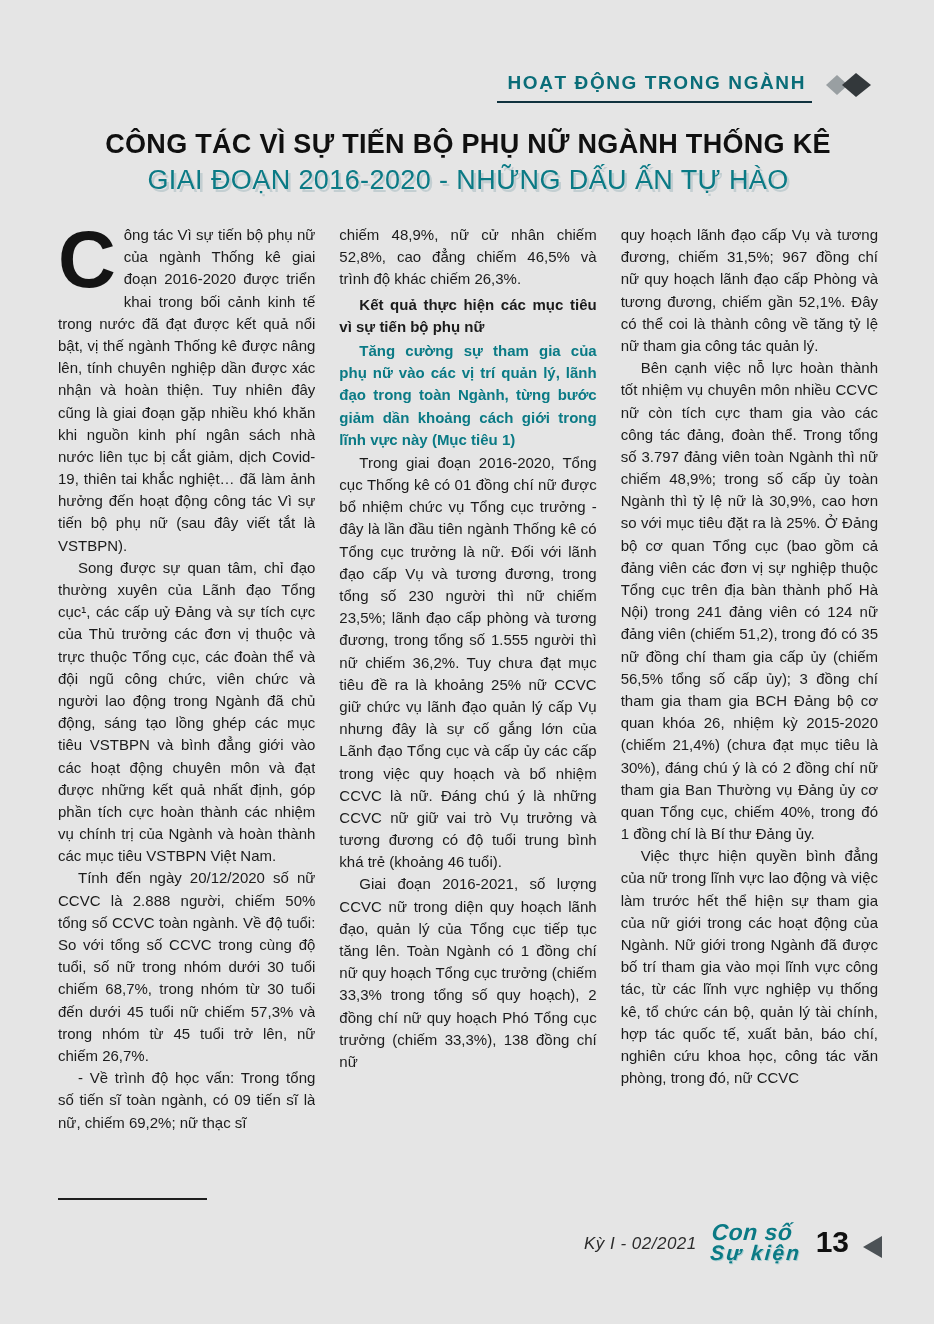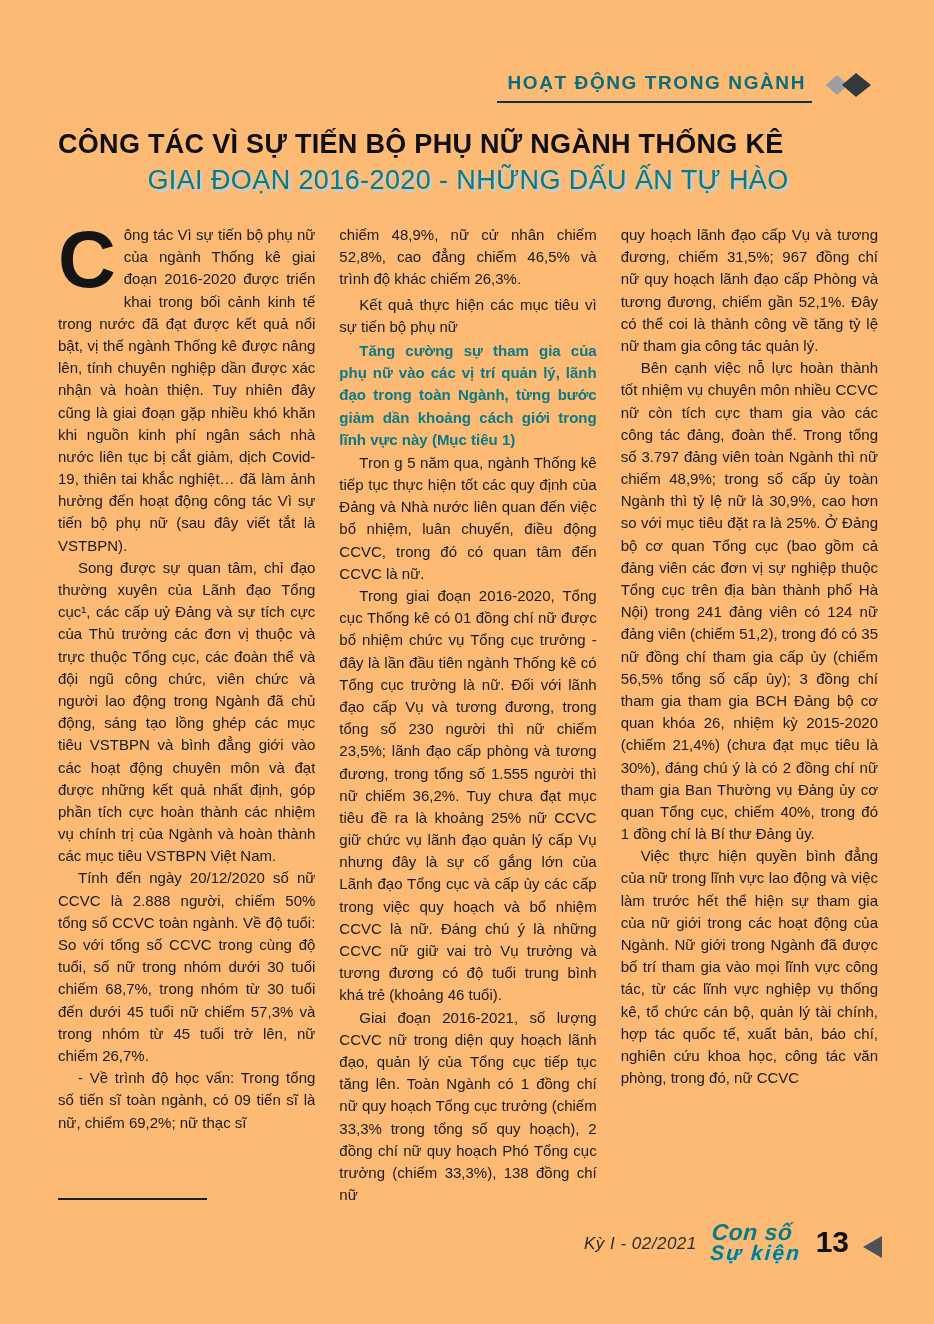--- a/index.html
+++ b/index.html
@@ -1,36 +1,36 @@
 <!DOCTYPE html>
 <html><head>
 <meta charset="utf-8">
 <style>
   html,body{margin:0;padding:0}
   body{background:#ffffff;font-family:"Liberation Sans","DejaVu Sans",sans-serif;-webkit-font-smoothing:antialiased}
-  .page{position:relative;width:934px;height:1324px;margin:0 auto;background:#fdba74;color:#1c1c1c;overflow:hidden;padding:66px 56px 0 58px;box-sizing:border-box}
+  .page{position:relative;width:934px;height:1324px;margin:0 auto;background:#e5e5e5;color:#1c1c1c;overflow:hidden;padding:66px 56px 0 58px;box-sizing:border-box}
 
   
   .header{display:flex;justify-content:flex-end;align-items:center;gap:12px;margin-top:6px}
   .header-label{font-size:19px;font-weight:bold;letter-spacing:1.6px;color:#0a6d78;padding:0 6px 7px 10px;border-bottom:2px solid #10323e;white-space:nowrap}
   .header-arrows{display:inline-flex;align-items:center;transform:translateY(-3px)}
 
   
-  .title1{margin-top:26px;text-align:left;font-size:27px;font-weight:bold;letter-spacing:.3px;color:#101010}
+  .title1{margin-top:26px;text-align:center;font-size:27px;font-weight:bold;letter-spacing:.3px;color:#101010}
   .title2{margin-top:5px;text-align:center;font-size:27px;font-weight:normal;letter-spacing:.4px;color:#0a7a85;text-shadow:2.5px 2.5px 0 #c3ced1}
 
   
   .columns{display:flex;gap:24px;margin-top:28px;height:982px}
   .col{flex:1;min-width:0;display:flex;flex-direction:column;font-size:15px;line-height:1.48;text-align:justify;color:#1b1b1b}
   .col-text{overflow:hidden}
   .col p{margin:0;text-indent:20px}
   .col p.first{text-indent:0}
   .col p.noindent{text-indent:0}
   .dropcap{float:left;font-size:80px;line-height:62px;font-weight:bold;color:#141414;padding:5px 8px 2px 0}
-  p.bold-head{font-weight:normal;margin:3px 0 1px 0 !important}
+  p.bold-head{font-weight:bold;margin:3px 0 1px 0 !important}
   p.teal-head{font-weight:bold;color:#0a7a85;margin:2px 0 1px 0 !important}
 
   
   .footnote{margin-top:auto;padding-top:8px;flex-shrink:0}
   .footnote-rule{width:58%;border-top:2px solid #1d1d1d;margin-bottom:6px}
   .footnote-text{font-size:13px;line-height:1.45;text-align:justify;margin:0;text-indent:0 !important}
 
   
   .footer{position:absolute;right:52px;bottom:62px;display:flex;align-items:flex-end;gap:14px}
   .issue{font-style:italic;font-weight:normal;font-size:17px;color:#2b2b2b;padding-bottom:8px;letter-spacing:.5px}
@@ -70,21 +70,20 @@
       <div class="footnote">
         <div class="footnote-rule"></div>
       </div>
     </div>
 
     <div class="col">
       <div class="col-text">
         <p class="noindent">chiếm 48,9%, nữ cử nhân chiếm 52,8%, cao đẳng chiếm 46,5% và trình độ khác chiếm 26,3%.</p>
         <p class="bold-head">Kết quả thực hiện các mục tiêu vì sự tiến bộ phụ nữ</p>
         <p class="teal-head">Tăng cường sự tham gia của phụ nữ vào các vị trí quản lý, lãnh đạo trong toàn Ngành, từng bước giảm dần khoảng cách giới trong lĩnh vực này (Mục tiêu 1)</p>
-        <p>Tron g 5 năm qua, ngành Thống kê tiếp tục thực hiện tốt các quy định của Đảng và Nhà nước liên quan đến việc bổ nhiệm, luân chuyển, điều động CCVC, trong đó có quan tâm đến CCVC là nữ.</p>
         <p>Trong giai đoạn 2016-2020, Tổng cục Thống kê có 01 đồng chí nữ được bổ nhiệm chức vụ Tổng cục trưởng - đây là lần đầu tiên ngành Thống kê có Tổng cục trưởng là nữ. Đối với lãnh đạo cấp Vụ và tương đương, trong tổng số 230 người thì nữ chiếm 23,5%; lãnh đạo cấp phòng và tương đương, trong tổng số 1.555 người thì nữ chiếm 36,2%. Tuy chưa đạt mục tiêu đề ra là khoảng 25% nữ CCVC giữ chức vụ lãnh đạo quản lý cấp Vụ nhưng đây là sự cố gắng lớn của Lãnh đạo Tổng cục và cấp ủy các cấp trong việc quy hoạch và bổ nhiệm CCVC là nữ. Đáng chú ý là những CCVC nữ giữ vai trò Vụ trưởng và tương đương có độ tuổi trung bình khá trẻ (khoảng 46 tuổi).</p>
         <p>Giai đoạn 2016-2021, số lượng CCVC nữ trong diện quy hoạch lãnh đạo, quản lý của Tổng cục tiếp tục tăng lên. Toàn Ngành có 1 đồng chí nữ quy hoạch Tổng cục trưởng (chiếm 33,3% trong tổng số quy hoạch), 2 đồng chí nữ quy hoạch Phó Tổng cục trưởng (chiếm 33,3%), 138 đồng chí nữ</p>
       </div>
     </div>
 
     <div class="col">
       <div class="col-text">
         <p class="noindent">quy hoạch lãnh đạo cấp Vụ và tương đương, chiếm 31,5%; 967 đồng chí nữ quy hoạch lãnh đạo cấp Phòng và tương đương, chiếm gần 52,1%. Đây có thể coi là thành công về tăng tỷ lệ nữ tham gia công tác quản lý.</p>
         <p>Bên cạnh việc nỗ lực hoàn thành tốt nhiệm vụ chuyên môn nhiều CCVC nữ còn tích cực tham gia vào các công tác đảng, đoàn thể. Trong tổng số 3.797 đảng viên toàn Ngành thì nữ chiếm 48,9%; trong số cấp ủy toàn Ngành thì tỷ lệ nữ là 30,9%, cao hơn so với mục tiêu đặt ra là 25%. Ở Đảng bộ cơ quan Tổng cục (bao gồm cả đảng viên các đơn vị sự nghiệp thuộc Tổng cục trên địa bàn thành phố Hà Nội) trong 241 đảng viên có 124 nữ đảng viên (chiếm 51,2), trong đó có 35 nữ đồng chí tham gia cấp ủy (chiếm 56,5% tổng số cấp ủy); 3 đồng chí tham gia tham gia BCH Đảng bộ cơ quan khóa 26, nhiệm kỳ 2015-2020 (chiếm 21,4%) (chưa đạt mục tiêu là 30%), đáng chú ý là có 2 đồng chí nữ tham gia Ban Thường vụ Đảng ủy cơ quan Tổng cục, chiếm 40%, trong đó 1 đồng chí là Bí thư Đảng ủy.</p>
         <p>Việc thực hiện quyền bình đẳng của nữ trong lĩnh vực lao động và việc làm trước hết thể hiện sự tham gia của nữ giới trong các hoạt động của Ngành. Nữ giới trong Ngành đã được bố trí tham gia vào mọi lĩnh vực công tác, từ các lĩnh vực nghiệp vụ thống kê, tổ chức cán bộ, quản lý tài chính, hợp tác quốc tế, xuất bản, báo chí, nghiên cứu khoa học, công tác văn phòng, trong đó, nữ CCVC</p>

